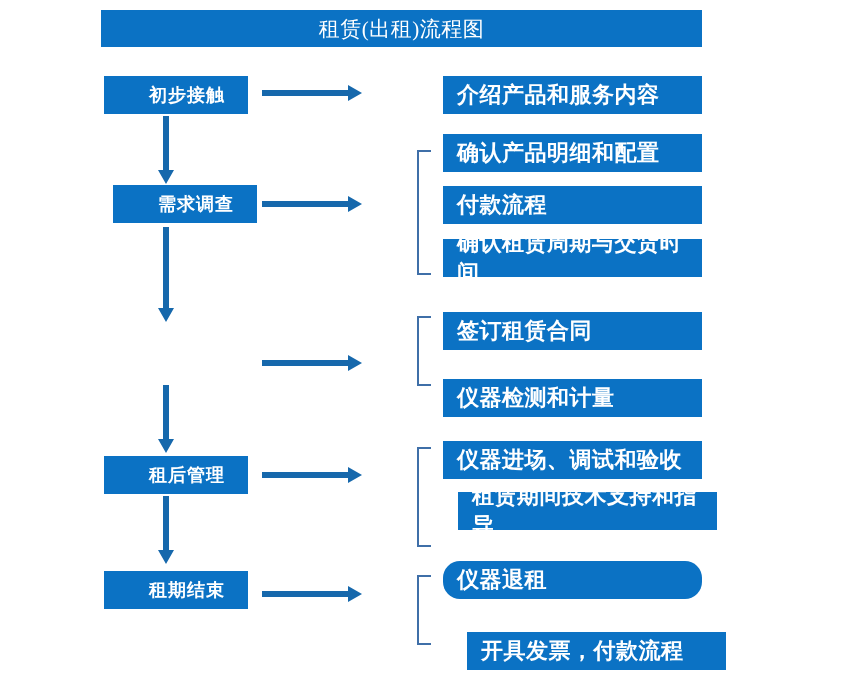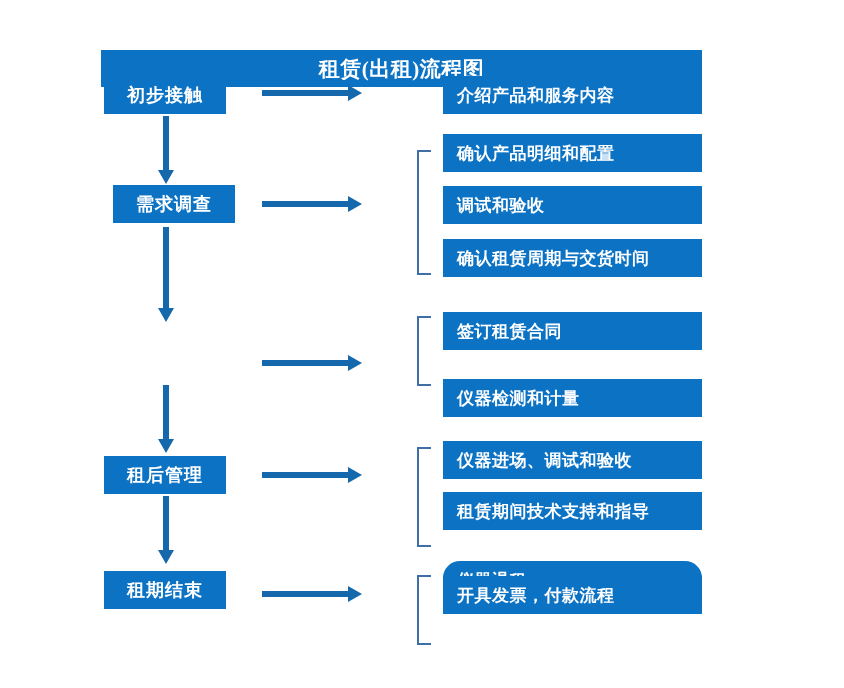--- a/index.html
+++ b/index.html
@@ -25,52 +25,52 @@
   
   .title-bar {
     position: absolute;
     left: 101px;
     top: 10px;
     width: 601px;
     height: 37px;
     background: #0b72c4;
     color: #ffffff;
     font-size: 21px;
-    font-weight: bold;
+    font-weight: normal;
     display: flex;
     align-items: center;
     justify-content: center;
     letter-spacing: 0.5px;
-    margin-top: 40px;
   }
 
   
   .stage-box {
     position: absolute;
     width: 122px;
     height: 38px;
     background: #0b72c4;
     color: #ffffff;
     font-size: 18px;
     font-weight: bold;
     display: flex;
     align-items: center;
     justify-content: center;
     letter-spacing: 1px;
+    padding-left: 22px;
   }
 
   
   .detail-box {
     position: absolute;
     left: 443px;
     width: 259px;
     height: 38px;
     background: #0b72c4;
     color: #ffffff;
-    font-size: 17px;
+    font-size: 22px;
     font-weight: bold;
     display: flex;
     align-items: center;
     padding-left: 14px;
     box-sizing: border-box;
     letter-spacing: 0.5px;
   }
 
   
   .arrow-right {
@@ -122,21 +122,21 @@
 
   <div class="arrow-right" style="left:262px; top:195px;">
     <svg width="100" height="18" viewBox="0 0 100 18">
       <path d="M0 6 H86 V1 L100 9 L86 17 V12 H0 Z" fill="#1668ac"></path>
     </svg>
   </div>
 
   <div class="bracket" style="top:150px; height:125px;"></div>
 
   <div class="detail-box" style="top:134px;">确认产品明细和配置</div>
-  <div class="detail-box" style="top:186px;">调试和验收</div>
+  <div class="detail-box" style="top:186px;">付款流程</div>
   <div class="detail-box" style="top:239px;">确认租赁周期与交货时间</div>
 
   <div class="arrow-down" style="left:157px; top:227px; height:95px;">
     <svg width="18" height="95" viewBox="0 0 18 95">
       <path d="M6 0 H12 V81 H17 L9 95 L1 81 H6 Z" fill="#1668ac"></path>
     </svg>
   </div>
 
 
   <div class="arrow-right" style="left:262px; top:354px;">
@@ -160,34 +160,34 @@
 
   <div class="arrow-right" style="left:262px; top:466px;">
     <svg width="100" height="18" viewBox="0 0 100 18">
       <path d="M0 6 H86 V1 L100 9 L86 17 V12 H0 Z" fill="#1668ac"></path>
     </svg>
   </div>
 
   <div class="bracket" style="top:447px; height:100px;"></div>
 
   <div class="detail-box" style="top:441px;text-align:center;">仪器进场、调试和验收</div>
-  <div class="detail-box" style="top:492px;">租赁期间技术支持和指导</div>
+  <div class="detail-box" style="top:492px;margin-left:15px;">租赁期间技术支持和指导</div>
 
   <div class="arrow-down" style="left:157px; top:496px; height:68px;">
     <svg width="18" height="68" viewBox="0 0 18 68">
       <path d="M6 0 H12 V54 H17 L9 68 L1 54 H6 Z" fill="#1668ac"></path>
     </svg>
   </div>
 
   <div class="stage-box" style="left:104px; top:571px;">租期结束</div>
 
   <div class="arrow-right" style="left:262px; top:585px;">
     <svg width="100" height="18" viewBox="0 0 100 18">
       <path d="M0 6 H86 V1 L100 9 L86 17 V12 H0 Z" fill="#1668ac"></path>
     </svg>
   </div>
 
   <div class="bracket" style="top:575px; height:70px;"></div>
 
   <div class="detail-box" style="top:561px;border-radius:17px;">仪器退租</div>
-  <div class="detail-box" style="top:576px;">开具发票，付款流程</div>
+  <div class="detail-box" style="top:632px;margin-left:24px;">开具发票，付款流程</div>
 
 </div>
 
 </body></html>

